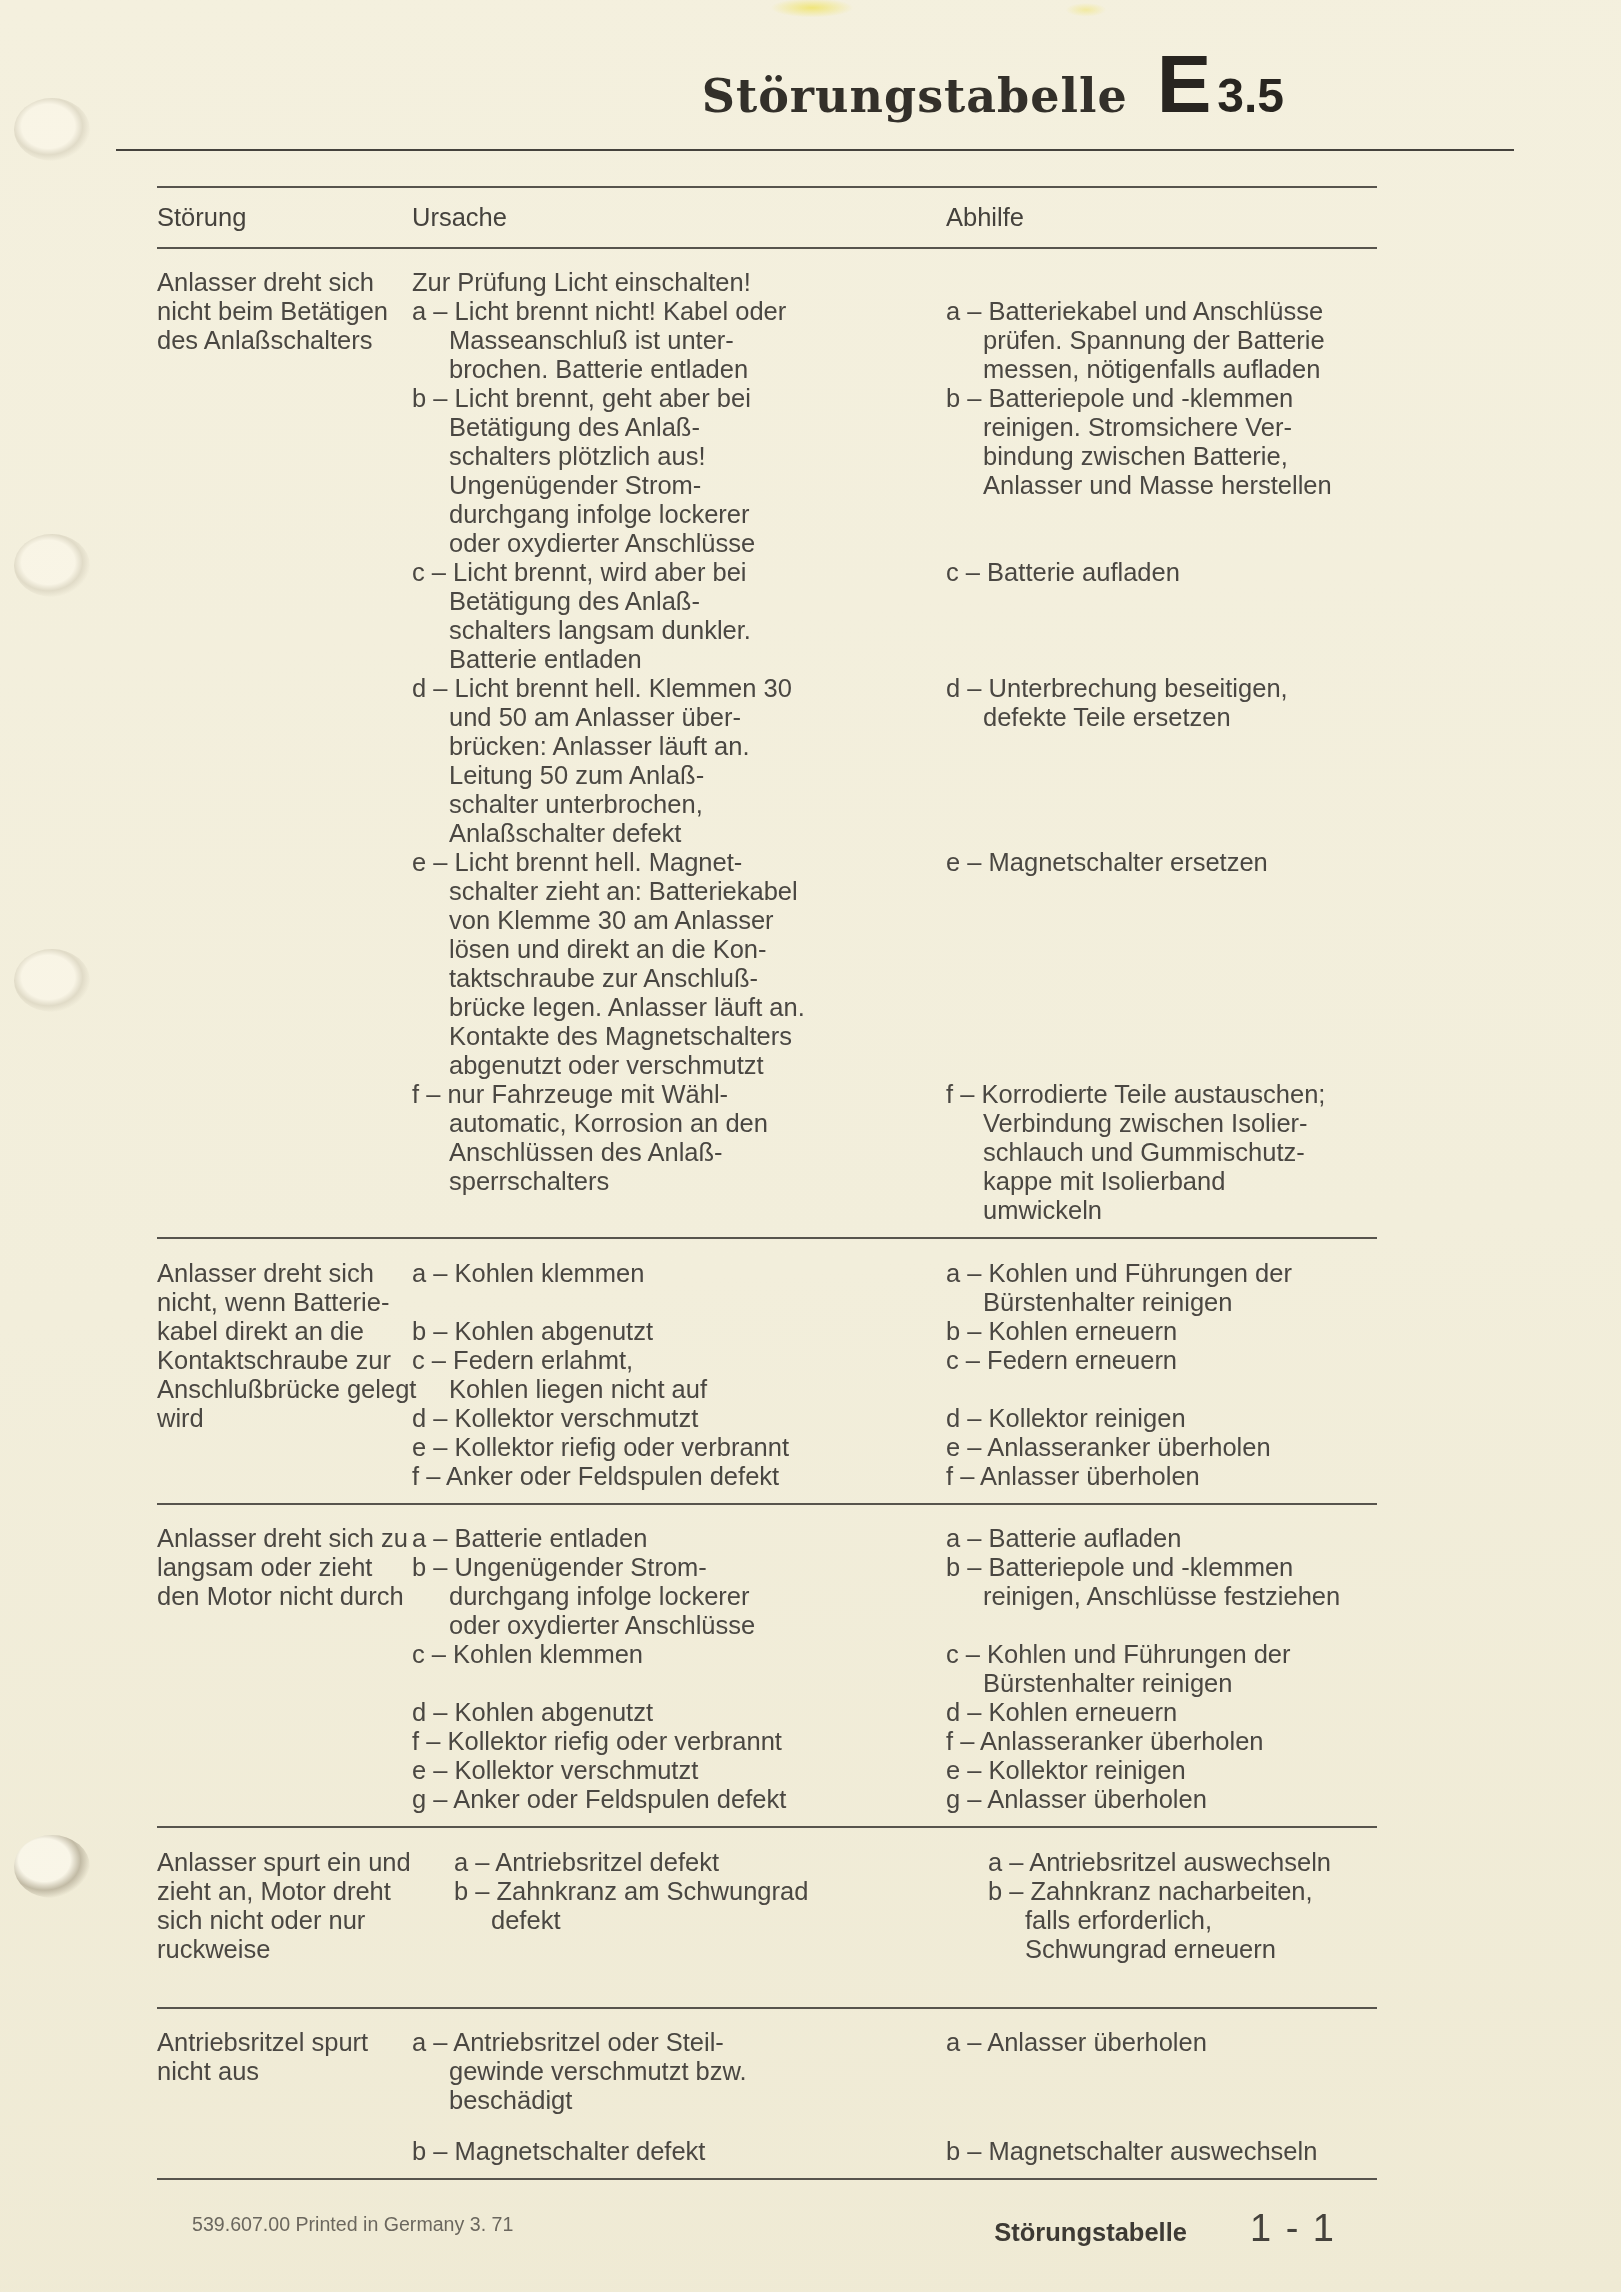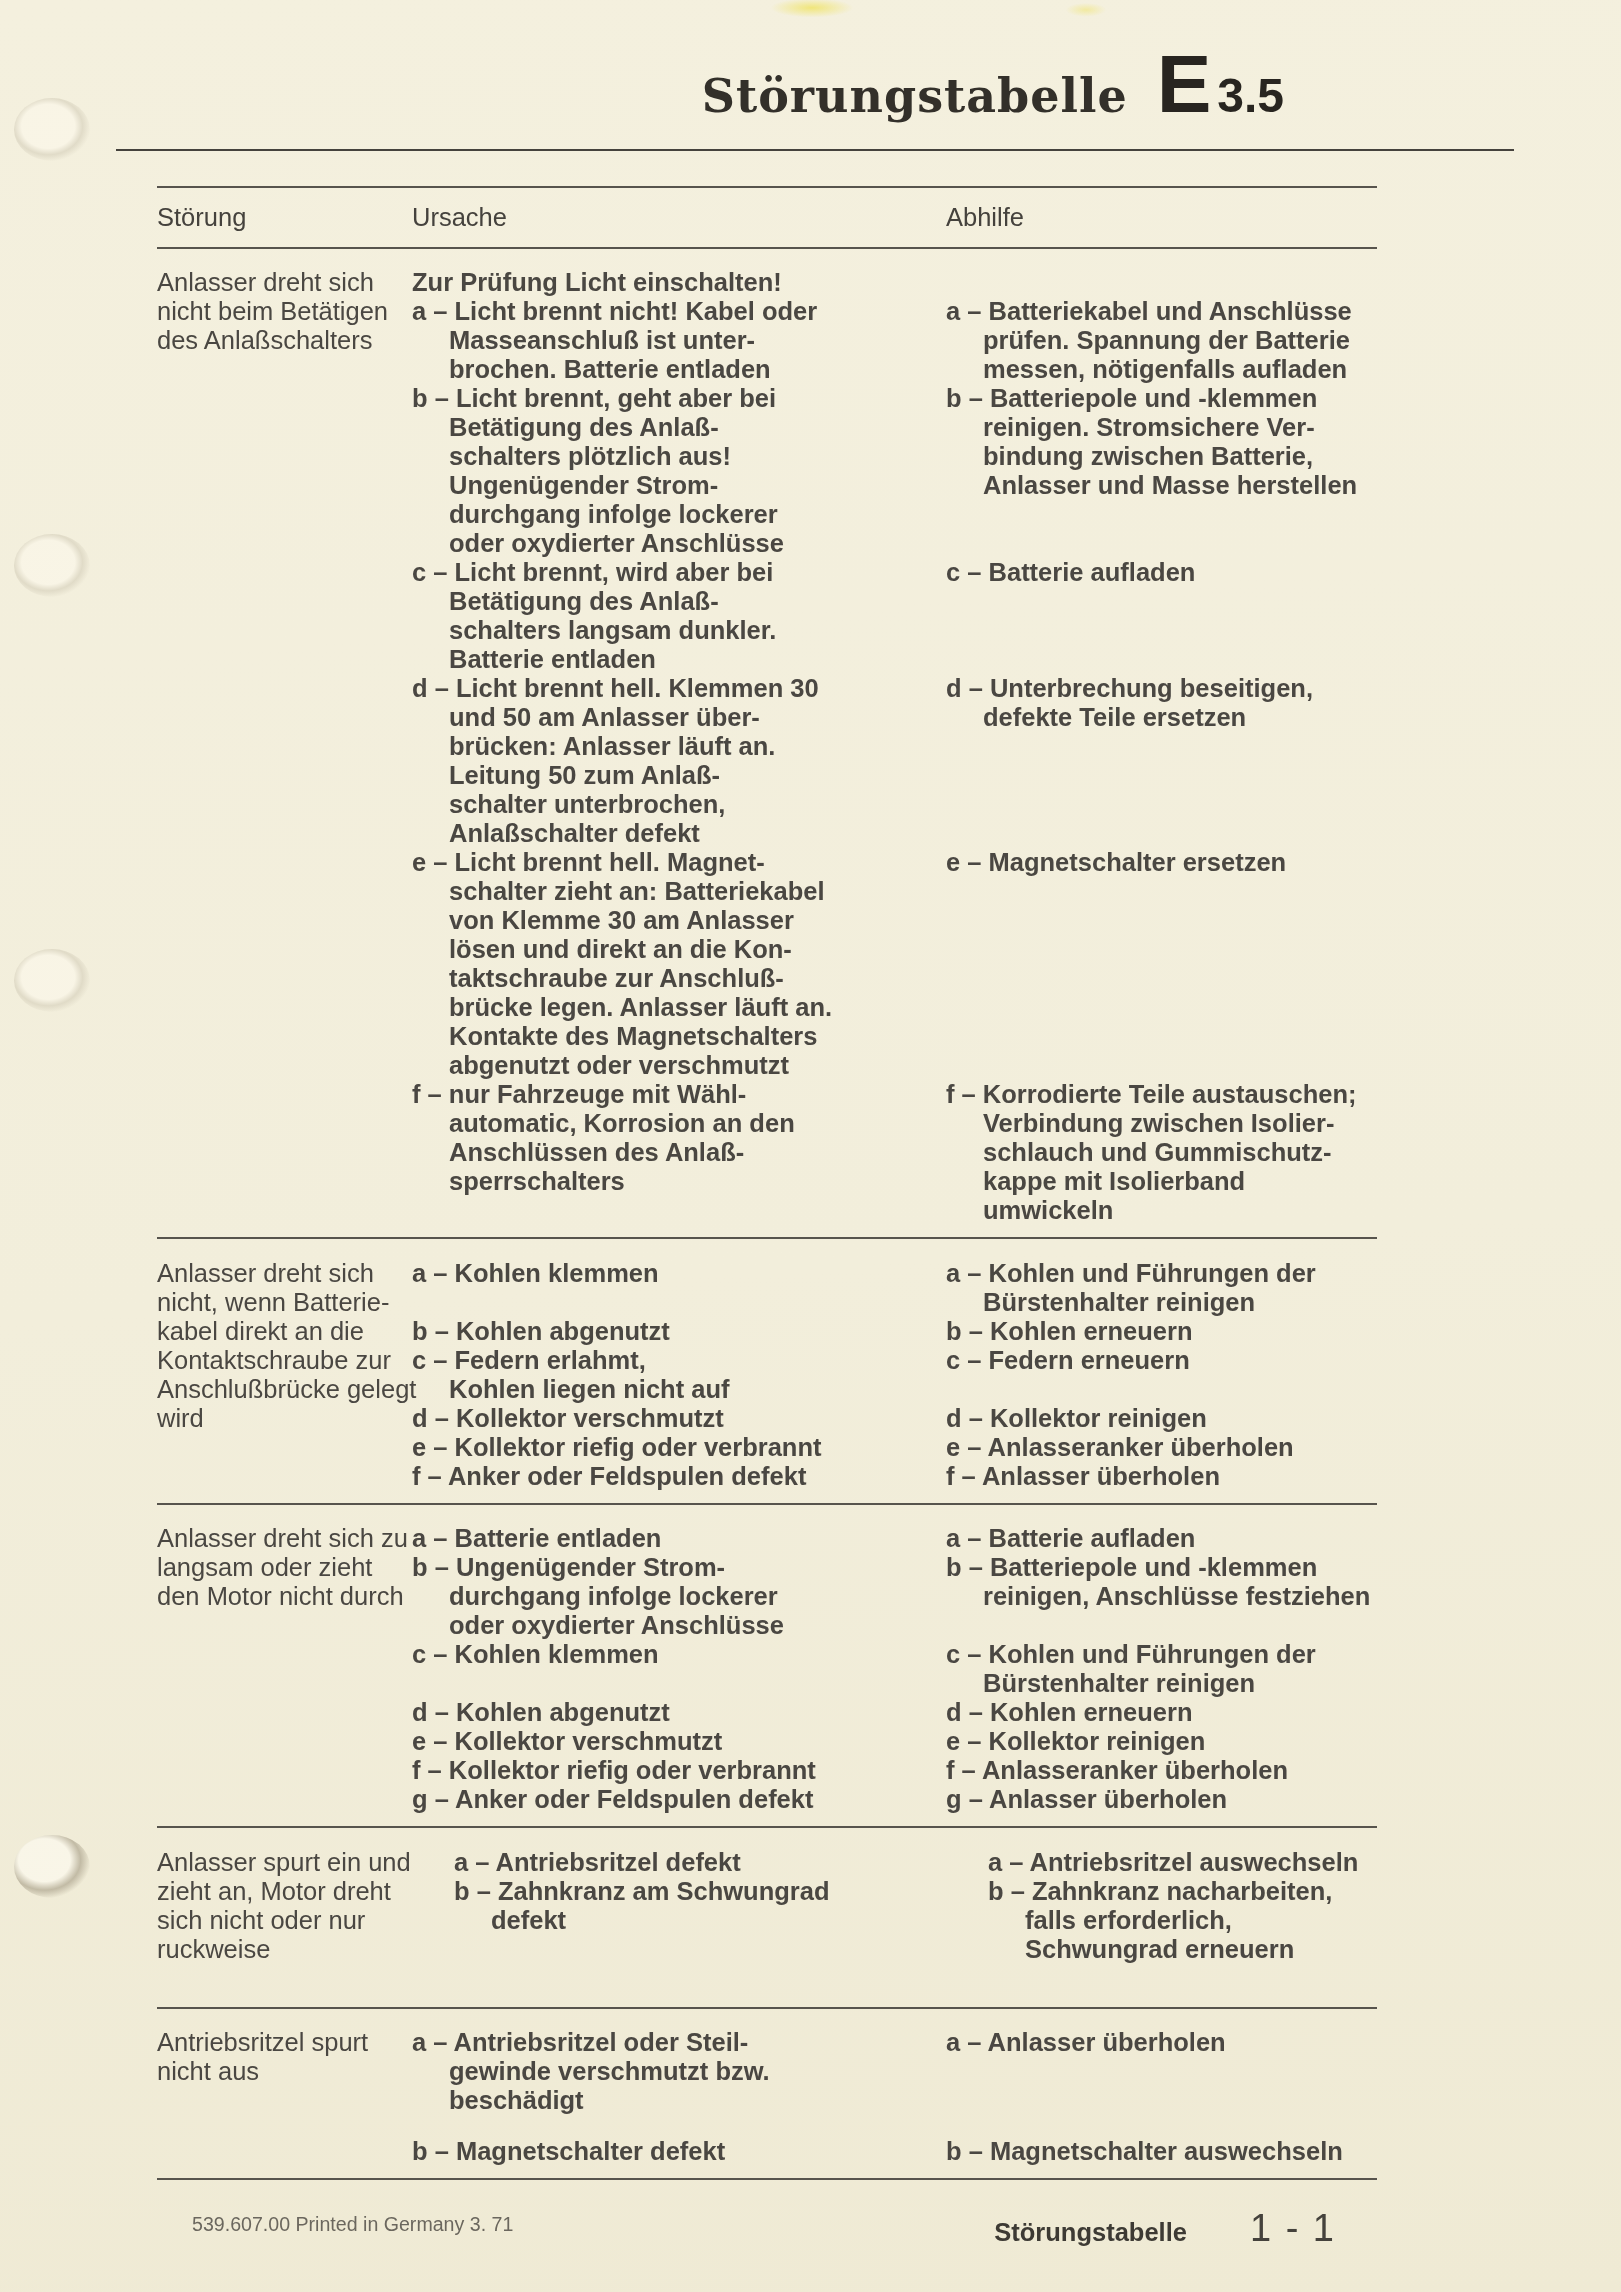--- a/index.html
+++ b/index.html
@@ -32,21 +32,21 @@
   .thead{display:grid;grid-template-columns:255px 534px 431px;
     border-top:2px solid #57544d;border-bottom:2px solid #57544d;
     padding:14.7px 0;color:#45423d;}
   .trow{display:grid;grid-template-columns:255px 1fr;
     padding:19.6px 0 11.8px;border-bottom:2px solid #57544d;}
   .trow:nth-of-type(4){padding-bottom:43px;gap:42px;}
   .cell{white-space:pre;}
   .storung{padding-right:9.8px;}
   .pair{display:grid;grid-template-columns:534px 431px;}
   .pair.gap{margin-top:21.6px;}
-  .cause,.remedy{padding-left:37px;text-indent:-37px;font-weight:bold;}
+  .cause,.remedy{padding-left:37px;text-indent:-37px;}
   .cause.intro{padding-left:0;text-indent:0;}
   .footer{display:flex;justify-content:flex-end;align-items:baseline;
     width:1377px;margin-top:27.4px;}
   .footer-label{font-weight:bold;font-size:25.5px;color:#3d3a34;margin-right:63px;}
   .footer-page{font-size:38px;color:#45423c;margin-right:41px;letter-spacing:2px;}
   .print-note{position:absolute;left:192px;top:2213px;font-size:19.6px;color:#6b675e;}
 </style>
 </head>
 <body>
 
@@ -195,26 +195,26 @@
             <div class="pair">
               <div class="cell cause">c – Kohlen klemmen</div>
               <div class="cell remedy">c – Kohlen und Führungen der
 Bürstenhalter reinigen</div>
             </div>
             <div class="pair">
               <div class="cell cause">d – Kohlen abgenutzt</div>
               <div class="cell remedy">d – Kohlen erneuern</div>
             </div>
             <div class="pair">
+              <div class="cell cause">f – Kollektor riefig oder verbrannt</div>
+              <div class="cell remedy">f – Anlasseranker überholen</div>
+            </div>
+            <div class="pair">
               <div class="cell cause">e – Kollektor verschmutzt</div>
               <div class="cell remedy">e – Kollektor reinigen</div>
-            </div>
-            <div class="pair">
-              <div class="cell cause">f – Kollektor riefig oder verbrannt</div>
-              <div class="cell remedy">f – Anlasseranker überholen</div>
             </div>
             <div class="pair">
               <div class="cell cause">g – Anker oder Feldspulen defekt</div>
               <div class="cell remedy">g – Anlasser überholen</div>
             </div>
           </div>
         </section>
         <section class="trow">
           <div class="cell storung">Anlasser spurt ein und
 zieht an, Motor dreht

